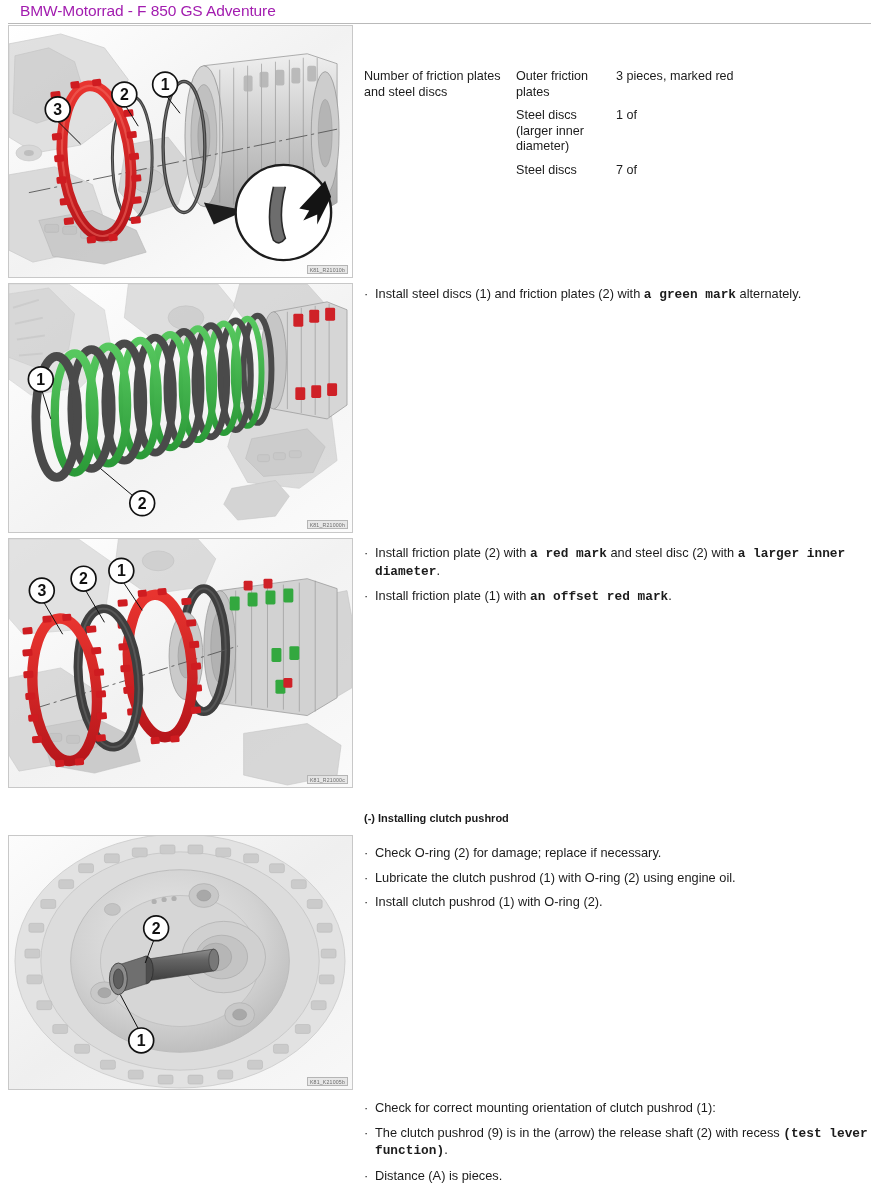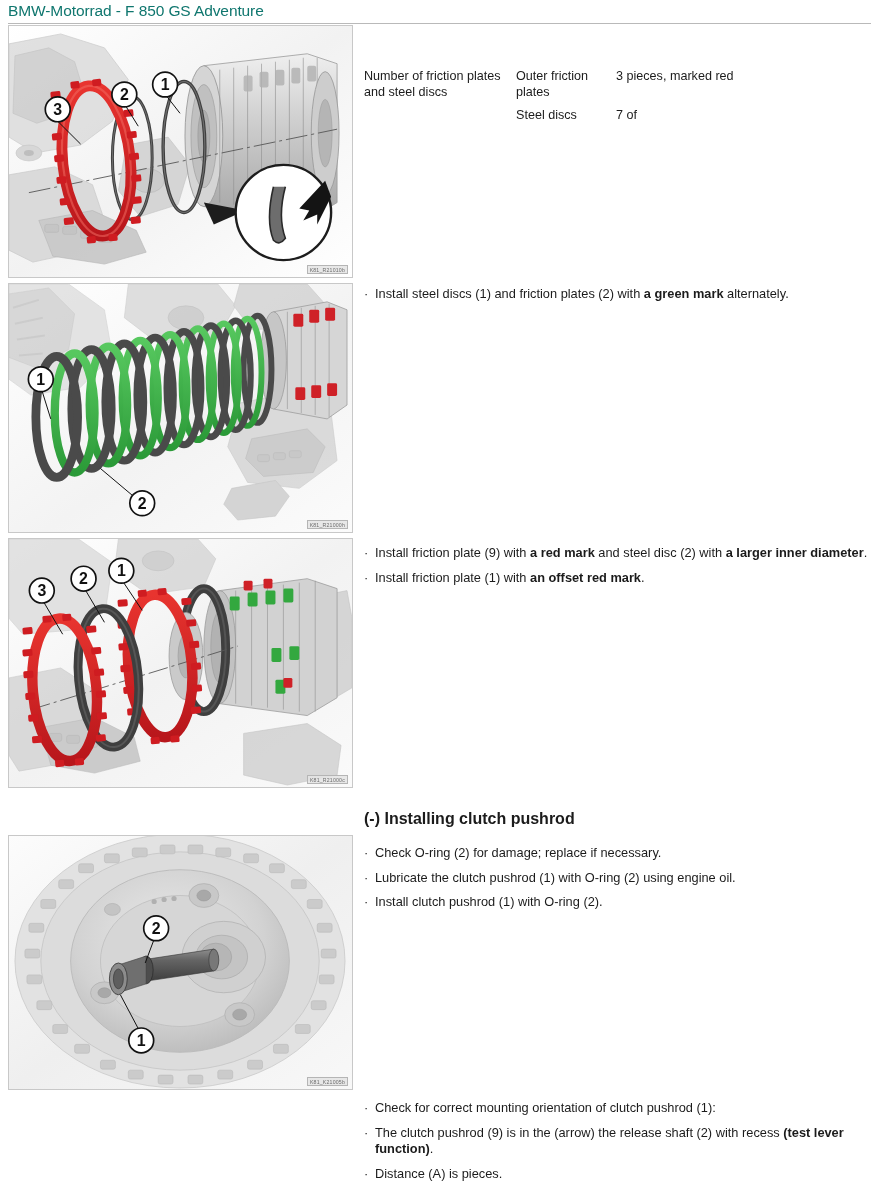--- a/index.html
+++ b/index.html
@@ -16,24 +16,25 @@
   }
 
   
   #doc-header {
     position: absolute;
     left: 8px; top: 2px;
     width: 863px;
   }
   #doc-title {
     font-size: 15.5px;
-    color: #0f766e;
+    color: #a21caf;
     letter-spacing: -0.1px;
     white-space: nowrap;
     padding-bottom: 3px;
+    margin-left: 12px;
   }
   #header-rule {
     height: 1px;
     background: #b9b9b9;
     width: 863px;
   }
 
   
   .figure {
     position: absolute;
@@ -100,24 +101,24 @@
   .bullet + .bullet { margin-top: 8px; }
   .bullet-dot {
     width: 11px;
     flex: none;
     text-align: left;
     font-size: 12.8px;
     line-height: 16.5px;
     color: #1b1b1b;
   }
   .bullet-text { flex: 1; }
-  .bullet-text b { font-weight: bold; }
+  .bullet-text b { font-weight: bold; font-family: Liberation Mono, monospace; }
 
   .heading {
-    font-size: 16px;
+    font-size: 11px;
     font-weight: bold;
     color: #1b1b1b;
     line-height: 17px;
   }
 </style>
 </head>
 <body>
 
 <div id="doc-header">
   <div id="doc-title">BMW-Motorrad - F 850 GS Adventure</div>
@@ -627,35 +628,40 @@
 </div>
 
 <div id="spec-table">
     <div class="spec-row">
       <div class="spec-label">Number of friction plates and steel discs</div>
       <div class="spec-mid">Outer friction plates</div>
       <div class="spec-val">3 pieces, marked red</div>
     </div>
     <div class="spec-row">
       <div class="spec-label"></div>
+      <div class="spec-mid">Steel discs (larger inner diameter)</div>
+      <div class="spec-val">1 of</div>
+    </div>
+    <div class="spec-row">
+      <div class="spec-label"></div>
       <div class="spec-mid">Steel discs</div>
       <div class="spec-val">7 of</div>
     </div>
   </div>
 
 <div class="instr-block" id="instr-1">
     <div class="bullet">
       <div class="bullet-dot">·</div>
       <div class="bullet-text"><span>Install steel discs (1) and friction plates (2) with </span><b>a green mark</b><span> alternately.</span></div>
     </div>
   </div>
 <div class="instr-block" id="instr-2">
     <div class="bullet">
       <div class="bullet-dot">·</div>
-      <div class="bullet-text"><span>Install friction plate (9) with </span><b>a red mark</b><span> and steel disc (2) with </span><b>a larger inner diameter</b><span>.</span></div>
+      <div class="bullet-text"><span>Install friction plate (2) with </span><b>a red mark</b><span> and steel disc (2) with </span><b>a larger inner diameter</b><span>.</span></div>
     </div>
     <div class="bullet">
       <div class="bullet-dot">·</div>
       <div class="bullet-text"><span>Install friction plate (1) with </span><b>an offset red mark</b><span>.</span></div>
     </div>
   </div>
 
 <div id="section-heading">
   <div class="heading">(-) Installing clutch pushrod</div>
 </div>

